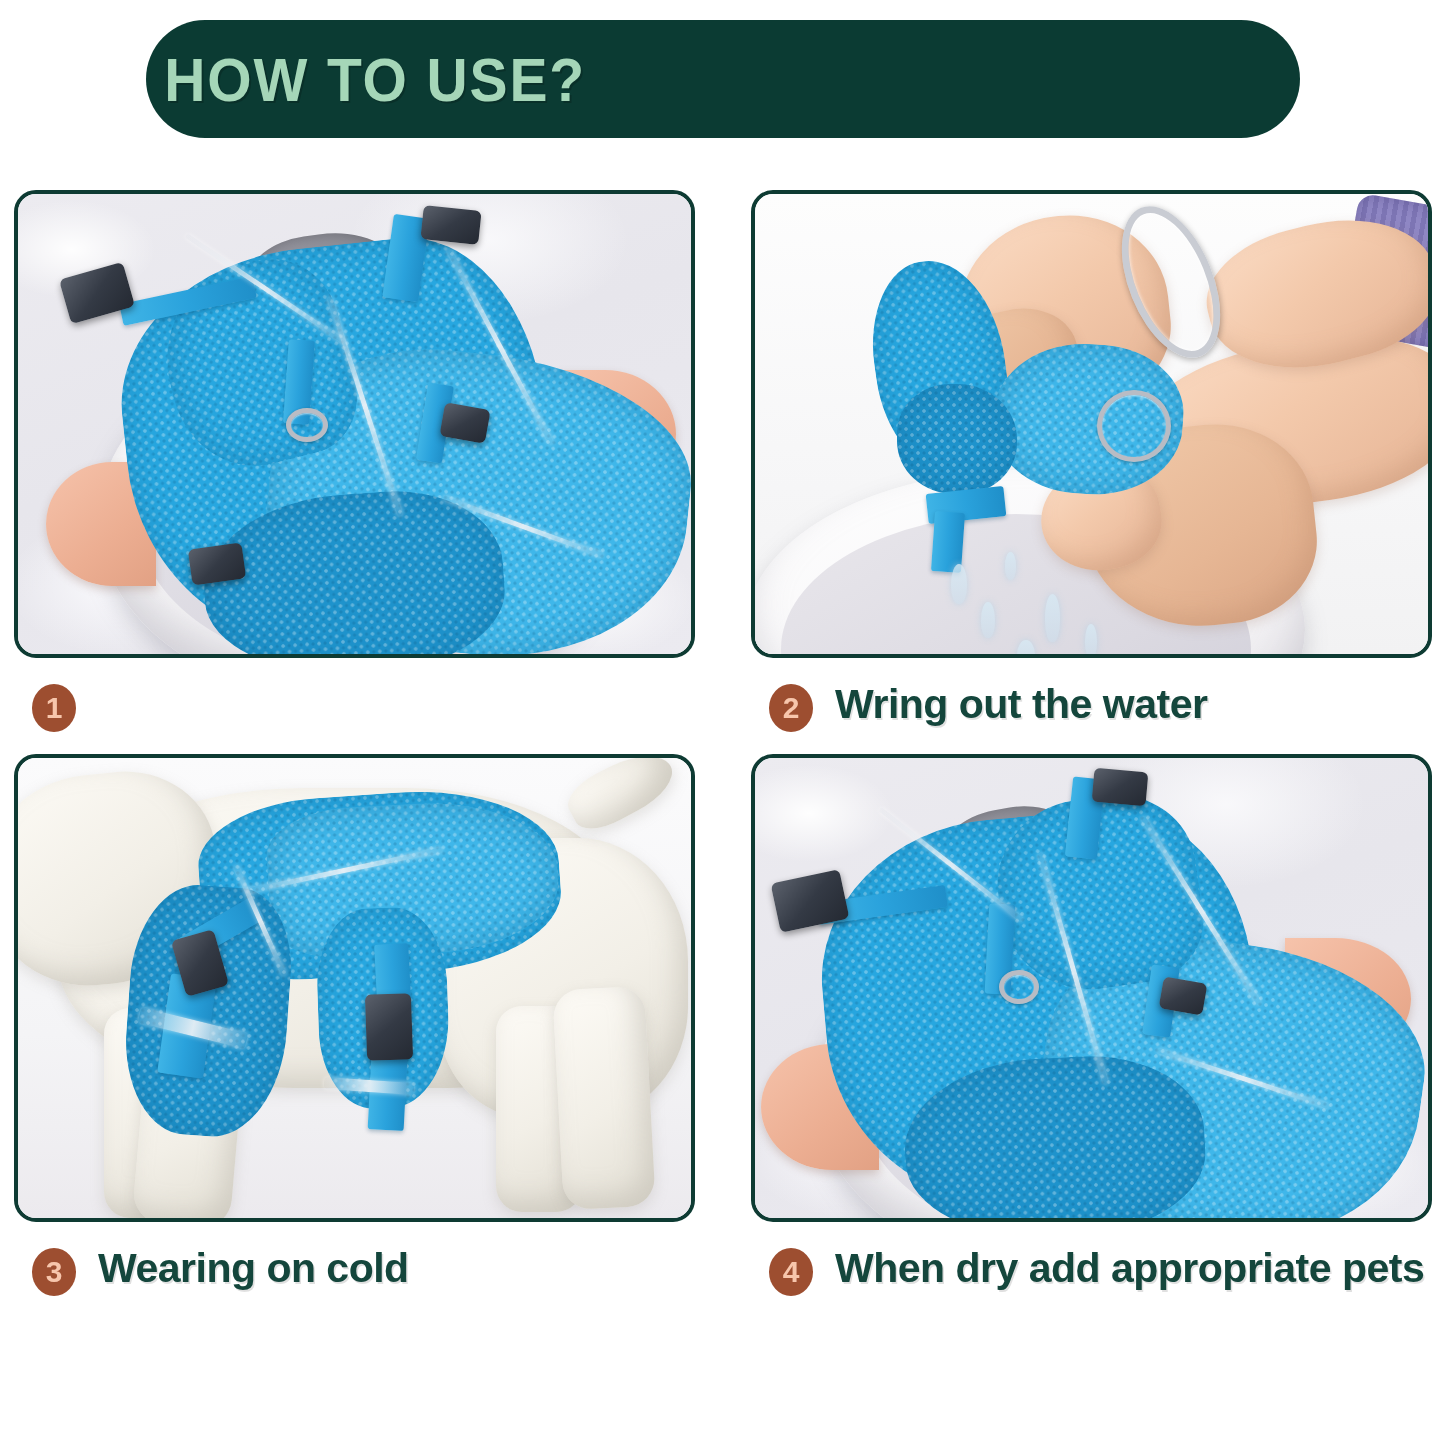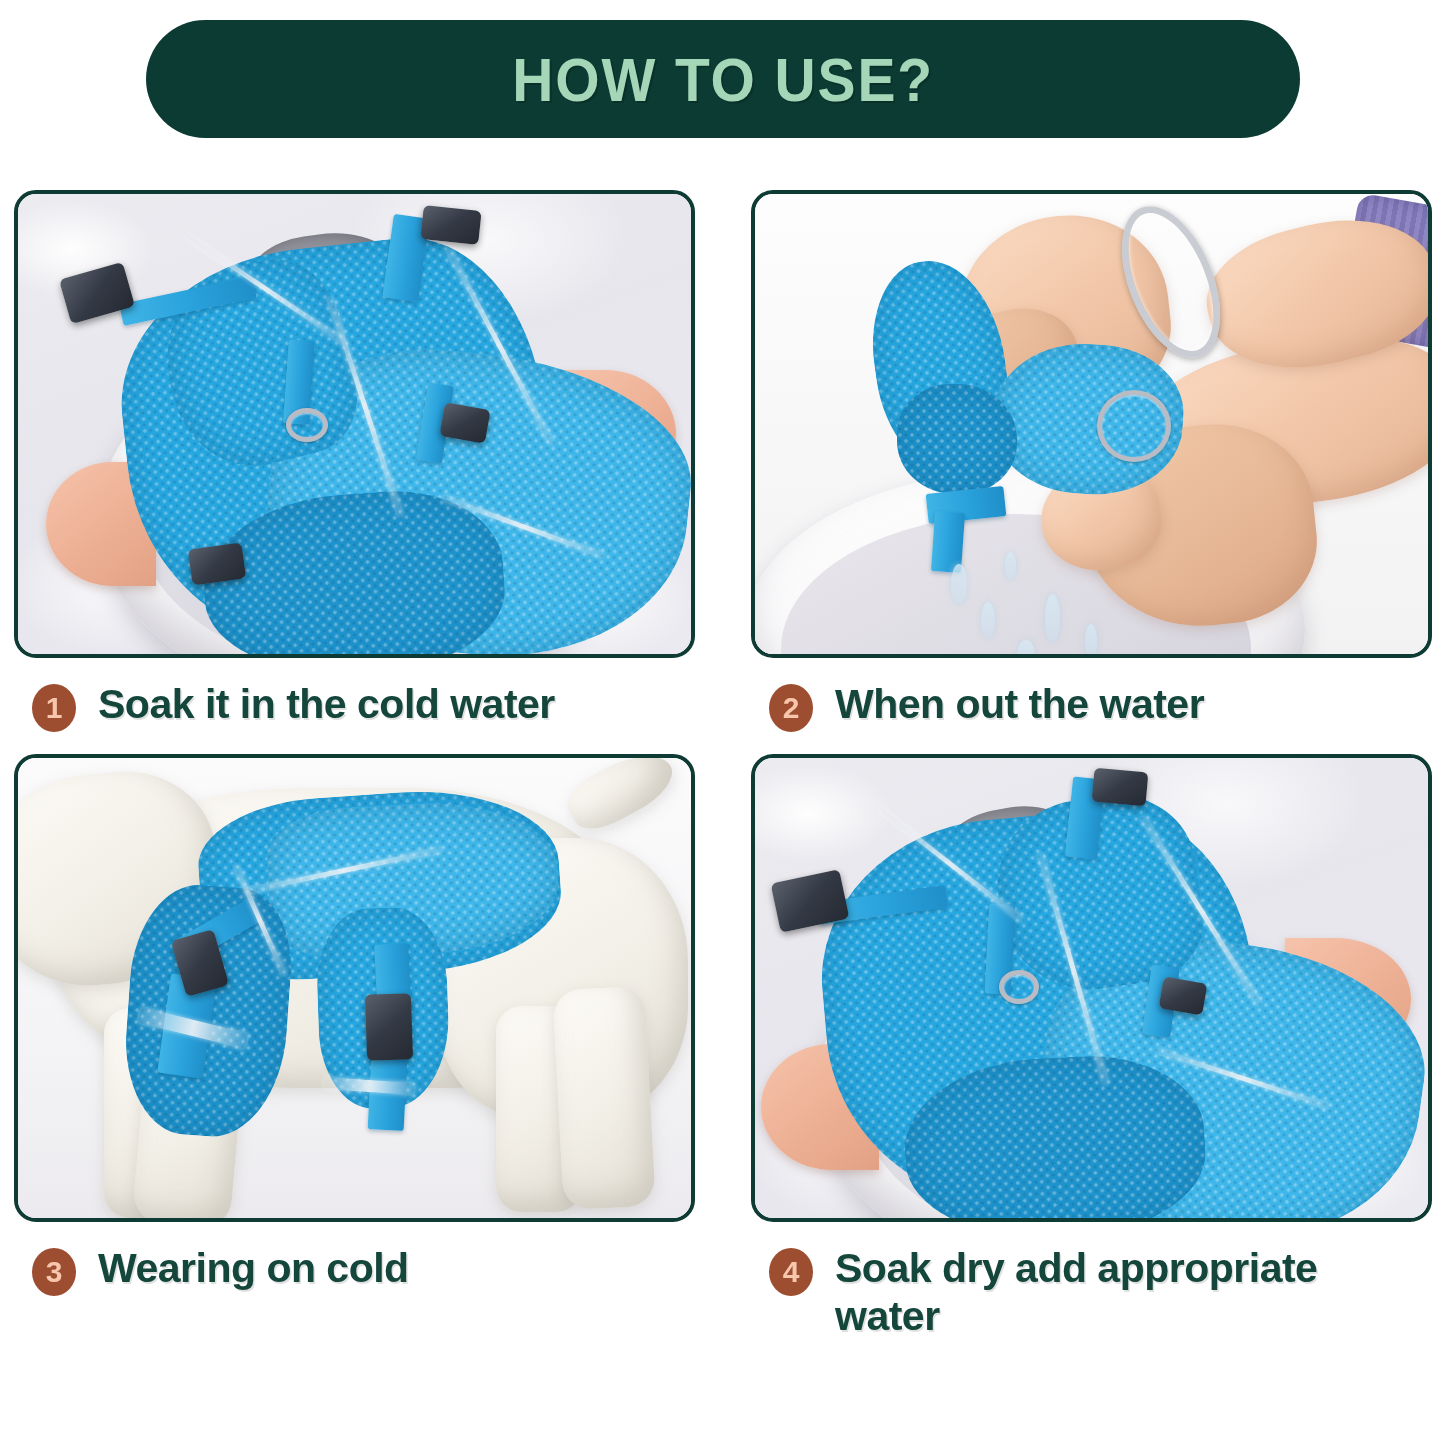--- a/index.html
+++ b/index.html
@@ -17,21 +17,21 @@
   .banner {
     position: absolute;
     left: 146px;
     top: 20px;
     width: 1154px;
     height: 118px;
     background: #0B3B33;
     border-radius: 59px;
     display: flex;
     align-items: center;
-    justify-content: center;
+    justify-content: flex-start;
   }
   .banner-title {
     color: #A5D6B8;
     font-size: 62px;
     font-weight: bold;
     letter-spacing: 2px;
     font-family: "Liberation Sans Narrow", "Liberation Sans", sans-serif;
     transform: scaleX(0.92);
     text-shadow: 2px 2px 0 rgba(0,0,0,0.18);
   }
@@ -248,21 +248,20 @@
           <div class="dring" style="left:268px; top:214px; width:42px; height:34px;"></div>
 
           <div class="reflect-line" style="left:152px; top:92px; width:190px; height:5px; transform:rotate(34deg);"></div>
           <div class="reflect-line" style="left:232px; top:210px; width:230px; height:5px; transform:rotate(72deg);"></div>
           <div class="reflect-line" style="left:372px; top:150px; width:220px; height:5px; transform:rotate(62deg);"></div>
           <div class="reflect-line" style="left:420px; top:330px; width:170px; height:5px; transform:rotate(20deg);"></div>
         </div>
       </div>
       <div class="caption">
         <div class="step-badge">1</div>
-        <div class="step-text">Soak it in the cold water</div>
       </div>
     </div>
 
     <div class="cell">
       <div class="photo">
         <div class="scene bg-white">
 
           <div class="basin" style="left:-10px; top:276px; width:560px; height:320px;"></div>
           <div class="basin-inner" style="left:26px; top:320px; width:470px; height:270px;"></div>
 
@@ -291,21 +290,21 @@
           <div class="water-drip" style="left:196px; top:370px; width:16px; height:40px;"></div>
           <div class="water-drip" style="left:226px; top:408px; width:14px; height:36px;"></div>
           <div class="water-drip" style="left:250px; top:358px; width:11px; height:28px;"></div>
           <div class="water-drip" style="left:290px; top:400px; width:15px; height:48px;"></div>
           <div class="water-drip" style="left:330px; top:430px; width:12px; height:34px;"></div>
           <div class="water-drip" style="left:262px; top:446px; width:18px; height:30px;"></div>
         </div>
       </div>
       <div class="caption">
         <div class="step-badge">2</div>
-        <div class="step-text">When out the water</div>
+        <div class="step-text">Wring out the water</div>
       </div>
     </div>
   </div>
 
   <div class="row">
 
     <div class="cell">
       <div class="photo">
         <div class="scene bg-studio">
 
@@ -374,17 +373,17 @@
           <div class="dring" style="left:244px; top:212px; width:40px; height:34px;"></div>
 
           <div class="reflect-line" style="left:106px; top:104px; width:180px; height:5px; transform:rotate(38deg);"></div>
           <div class="reflect-line" style="left:198px; top:208px; width:240px; height:5px; transform:rotate(74deg);"></div>
           <div class="reflect-line" style="left:336px; top:150px; width:220px; height:5px; transform:rotate(58deg);"></div>
           <div class="reflect-line" style="left:398px; top:318px; width:180px; height:5px; transform:rotate(18deg);"></div>
         </div>
       </div>
       <div class="caption">
         <div class="step-badge">4</div>
-        <div class="step-text">Soak dry add appropriate water</div>
+        <div class="step-text">When dry add appropriate pets</div>
       </div>
     </div>
   </div>
 </div>
 
 </body></html>

